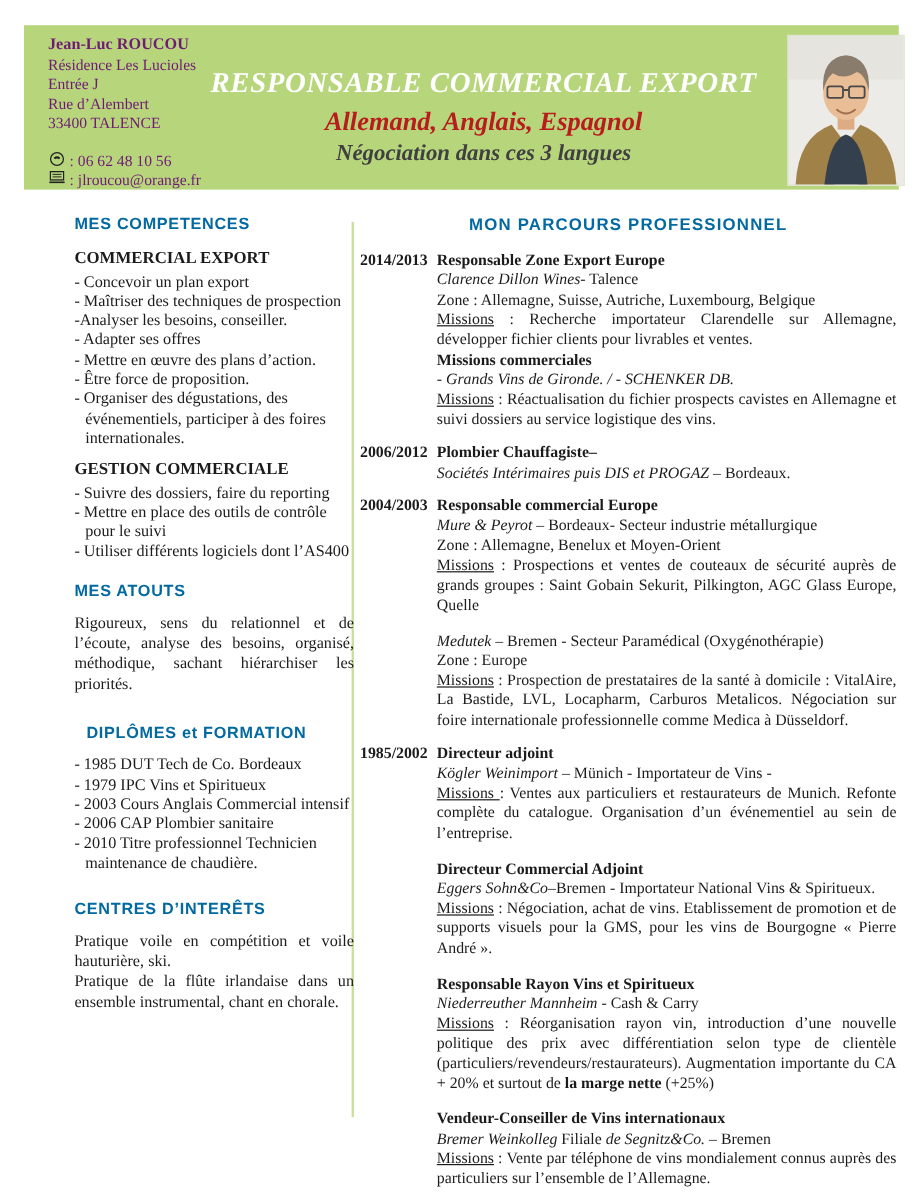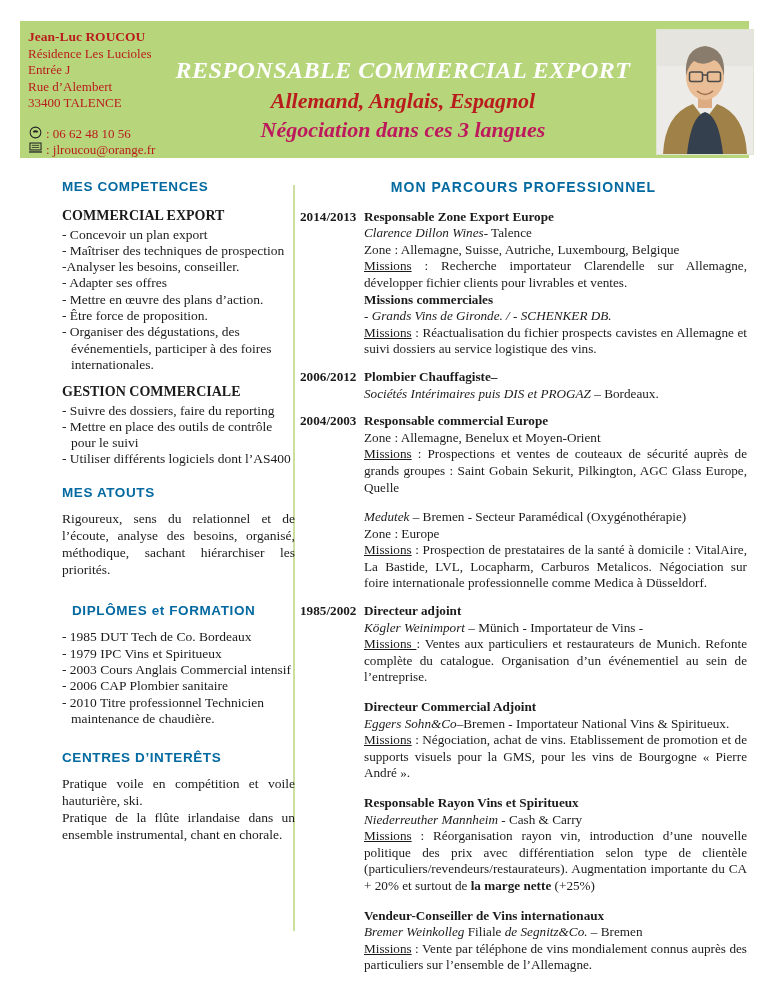--- a/index.html
+++ b/index.html
@@ -3,30 +3,30 @@
 <meta charset="utf-8">
 <style>
   html,body{margin:0;padding:0;}
   body{
     width:768px;height:994px;position:relative;overflow:hidden;
     background:#ffffff;color:#1b1b1b;
     font-family:"Liberation Serif",serif;
   }
   
   .band{position:absolute;left:20px;top:21px;width:729px;height:137px;background:#b7d67c;}
-  .contact{position:absolute;left:8px;top:8px;font-size:13px;line-height:16.5px;color:#b91c1c;}
+  .contact{position:absolute;left:20px;top:8px;font-size:13px;line-height:16.5px;color:#701a75;}
   .contact .name{font-weight:bold;font-size:13.5px;}
   .cline{display:flex;align-items:flex-start;gap:4px;}
   .cgap{height:14px;}
   .cic{display:inline-flex;width:14px;justify-content:center;}
   .titles{position:absolute;left:118px;top:36px;width:530px;text-align:center;
           font-style:italic;font-weight:bold;}
   .t1{font-size:24px;color:#ffffff;letter-spacing:0.5px;}
   .t2{font-size:22px;color:#b91c1c;margin-top:4px;}
-  .t3{font-size:22px;color:#be185d;margin-top:3px;}
+  .t3{font-size:19px;color:#404040;margin-top:3px;}
   .photo{position:absolute;left:637px;top:9px;width:96px;height:124px;background:#ecebe7;
          outline:1px solid #dfe6cf;}
   .photo svg{display:block;}
   
   .vline{position:absolute;left:293px;top:185px;width:2px;height:746px;background:#cbe09e;}
   .gh{font-family:"Liberation Sans",sans-serif;font-weight:bold;color:#0369a1;
       font-size:13.5px;letter-spacing:0.6px;}
   .leftcol{position:absolute;left:62px;top:179px;width:233px;font-size:13.5px;line-height:16.3px;}
   .leftcol .sec-title{font-weight:bold;font-size:14px;margin:0 0 2px 0;}
   .li{padding-left:9px;text-indent:-9px;}
@@ -171,20 +171,21 @@
       <div class="ct">
         <div class="bt">Plombier Chauffagiste–</div>
         <div><span class="it">Sociétés Intérimaires puis DIS et PROGAZ</span><span> – Bordeaux.</span></div>
       </div>
     </div>
 
     <div class="entry">
       <div class="yr">2004/2003</div>
       <div class="ct">
         <div class="bt">Responsable commercial Europe</div>
+        <div><span class="it">Mure &amp; Peyrot</span><span> – Bordeaux- Secteur industrie métallurgique</span></div>
         <div>Zone : Allemagne, Benelux et Moyen-Orient</div>
         <div><span class="u">Missions</span><span> : Prospections et ventes de couteaux de sécurité auprès de grands groupes : Saint Gobain Sekurit, Pilkington, AGC Glass Europe, Quelle</span></div>
         <div class="blk"><span class="it">Medutek</span><span> – Bremen - Secteur Paramédical (Oxygénothérapie)</span></div>
         <div>Zone : Europe</div>
         <div><span class="u">Missions</span><span> : Prospection de prestataires de la santé à domicile : VitalAire, La Bastide, LVL, Locapharm, Carburos Metalicos. Négociation sur foire internationale professionnelle comme Medica à Düsseldorf.</span></div>
       </div>
     </div>
 
     <div class="entry">
       <div class="yr">1985/2002</div>

